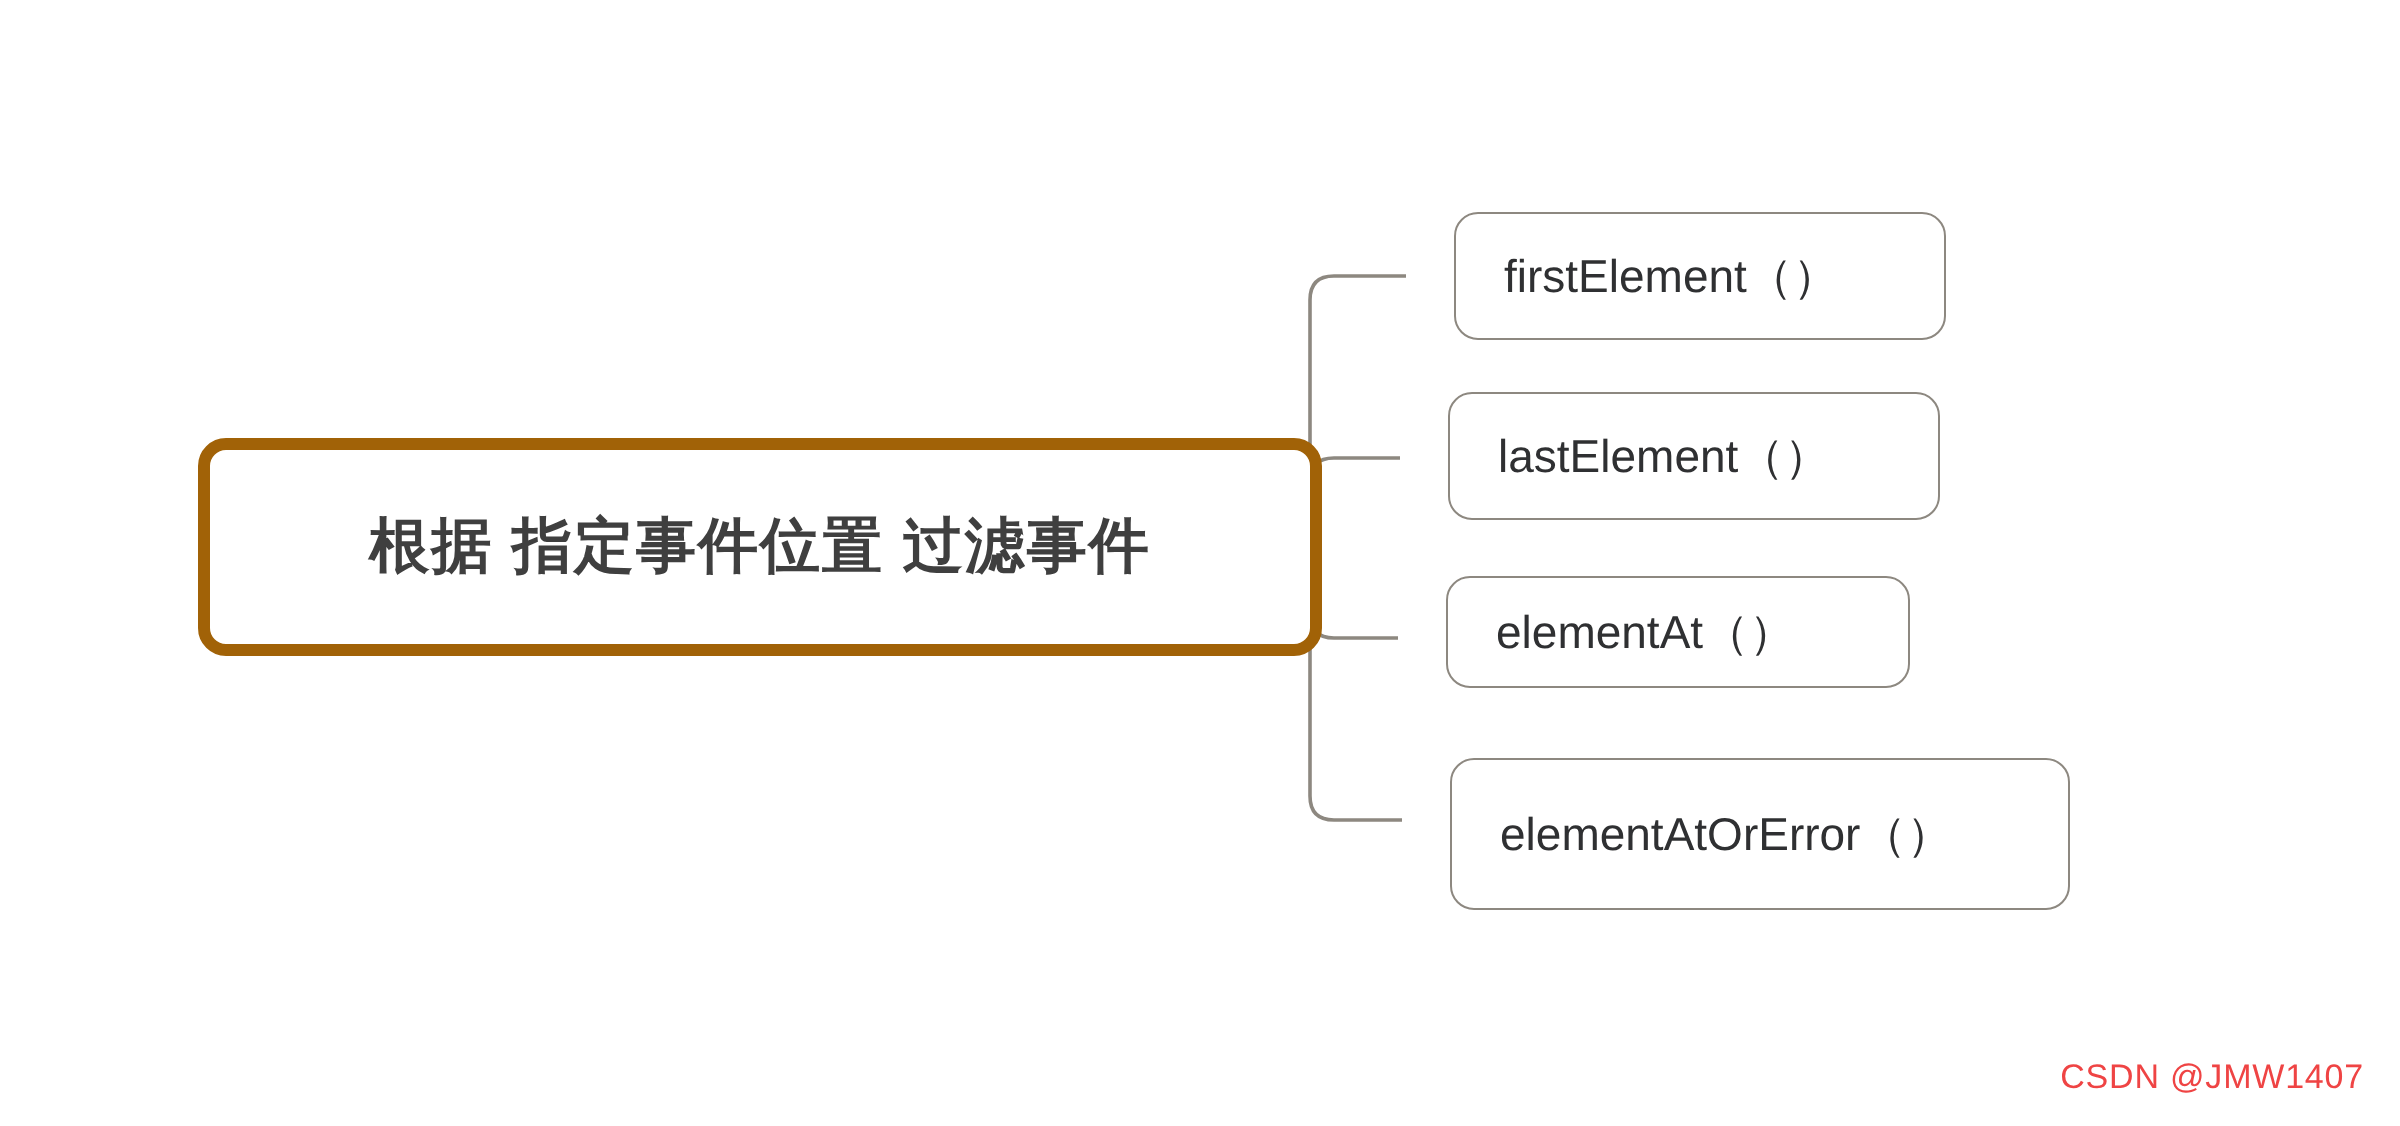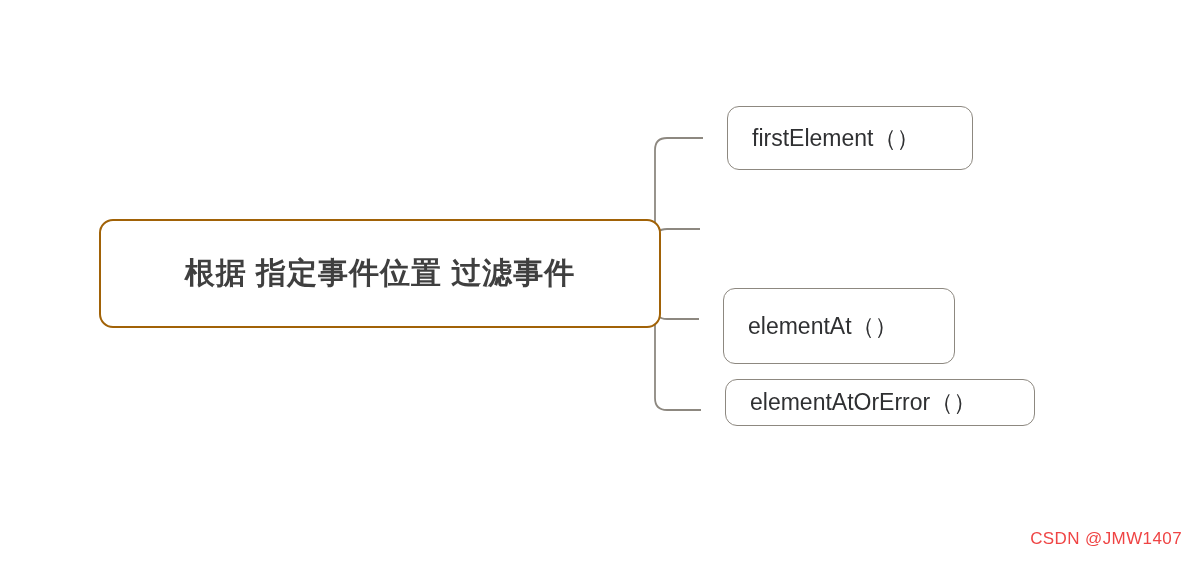--- a/index.html
+++ b/index.html
@@ -42,21 +42,21 @@
     white-space: nowrap;
     margin-left: 24px;
   }
 
   
   #root-node {
     left: 75px;
     top: 219px;
     width: 562px;
     height: 109px;
-    border: 2px solid #a16207;
+    border: 6px solid #a16207;
     border-radius: 14px;
     justify-content: center;
   }
   #root-node .node-label {
     font-size: 30px;
     font-weight: bold;
     color: #3f3f3f;
     letter-spacing: 1px;
   }
 
@@ -67,22 +67,22 @@
     padding-left: 24px;
   }
   .child-node .node-label {
     font-size: 23px;
     font-weight: normal;
     color: #2f3032;
   }
 
   #child-node-0 { left: 703px; top: 106px; width: 246px; height: 64px; }
   #child-node-1 { left: 700px; top: 196px; width: 246px; height: 64px; }
-  #child-node-2 { left: 699px; top: 288px; width: 232px; height: 76px; }
-  #child-node-3 { left: 701px; top: 379px; width: 310px; height: 47px; }
+  #child-node-2 { left: 699px; top: 288px; width: 232px; height: 56px; }
+  #child-node-3 { left: 701px; top: 379px; width: 310px; height: 76px; }
 
   
   #watermark {
     position: absolute;
     right: 18px;
     bottom: 14px;
     font-size: 17px;
     color: #ef4444;
     letter-spacing: 0.4px;
   }
@@ -108,20 +108,23 @@
   </svg>
 
   <div class="node" id="root-node">
     <span class="node-label">根据 指定事件位置 过滤事件</span>
   </div>
 
   <div class="node child-node" id="child-node-0">
     <span class="node-label">firstElement（）</span>
   </div>
 
+  <div class="node child-node" id="child-node-1">
+    <span class="node-label">lastElement（）</span>
+  </div>
 
   <div class="node child-node" id="child-node-2">
     <span class="node-label">elementAt（）</span>
   </div>
 
   <div class="node child-node" id="child-node-3">
     <span class="node-label">elementAtOrError（）</span>
   </div>
 
   <div id="watermark">CSDN @JMW1407</div>

